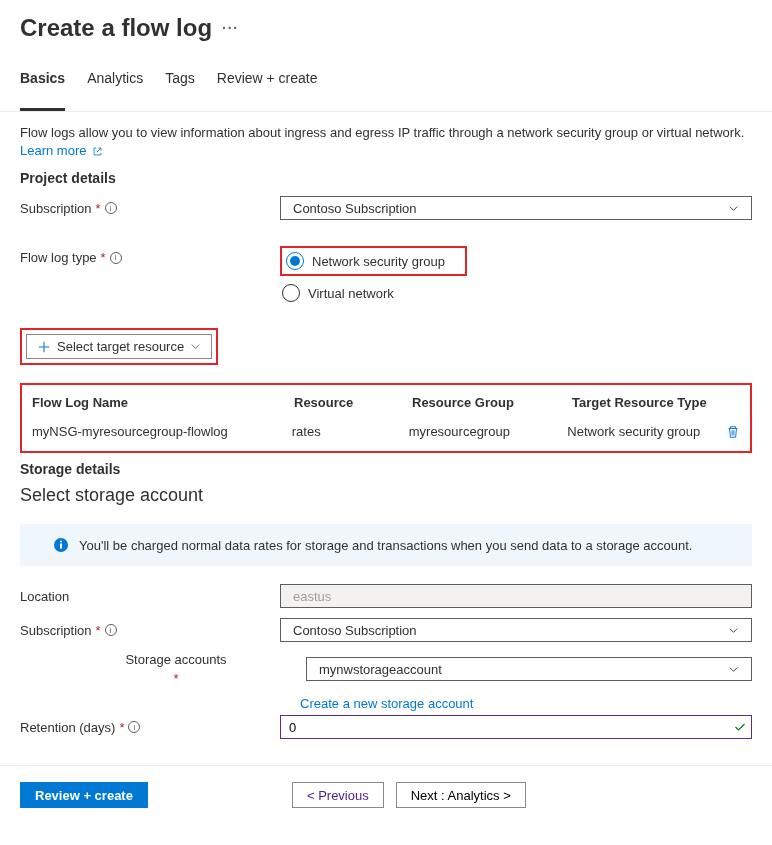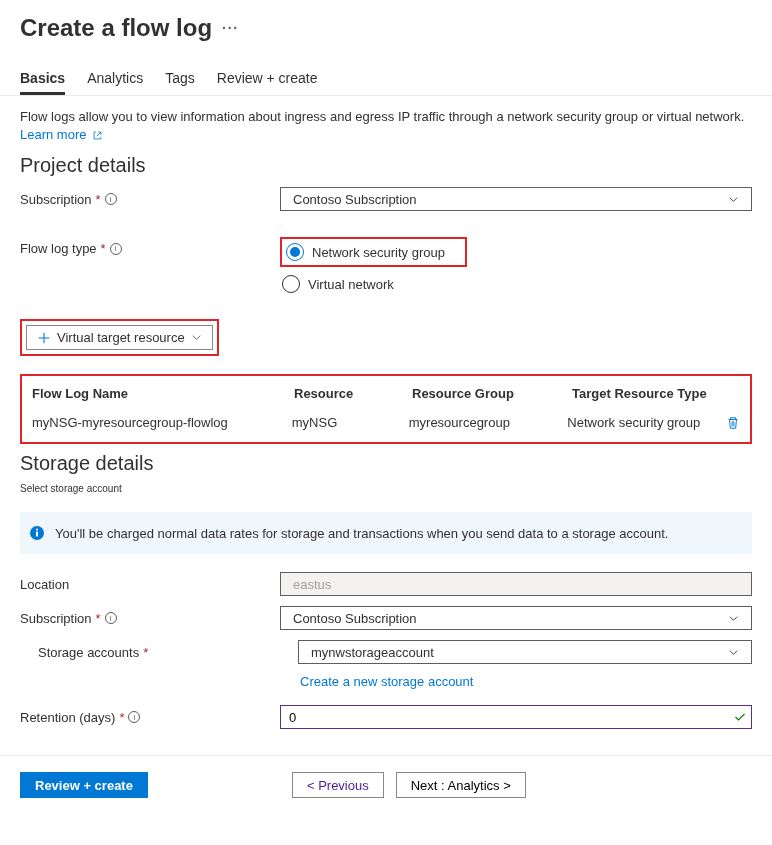--- a/index.html
+++ b/index.html
@@ -33,35 +33,35 @@
   }
   .tab {
     padding-bottom: 8px;
     font-size: 14px;
     cursor: pointer;
     color: #323130;
   }
   .tab.active {
     font-weight: 600;
     border-bottom: 3px solid #323130;
-    padding-bottom: 6px;
+    padding-bottom: 22px;
     text-align: center;
   }
   .content { padding: 12px 20px 0 20px; }
   .intro { font-size: 13px; line-height: 1.4; color: #323130; }
   .link { color: #0078d4; text-decoration: none; cursor: pointer; }
   .ext-icon {
     display: inline-block;
     width: 11px; height: 11px;
     margin-left: 2px;
     vertical-align: middle;
   }
   .section-title {
-    font-weight: 400;
-    font-size: 20px;
+    font-weight: 700;
+    font-size: 14px;
     margin: 10px 0 8px 0;
   }
   .form-row {
     display: flex;
     align-items: center;
     margin: 10px 0;
   }
   .form-label {
     width: 260px;
     font-size: 13px;
@@ -154,35 +154,35 @@
     display: flex;
     align-items: center;
   }
   .table-header { font-weight: 600; margin-bottom: 14px; }
   .col-name { width: 262px; }
   .col-res { width: 118px; }
   .col-rg { width: 160px; }
   .col-type { width: 160px; }
   .col-del { flex: 1; display: flex; justify-content: flex-end; }
   .trash-icon { width: 14px; height: 14px; cursor: pointer; }
-  .storage-helper { font-size: 10px; margin: 4px 0 18px 0; }
+  .storage-helper { font-size: 18px; margin: 4px 0 18px 0; }
   .info-banner {
     background: #eff6fc;
     border: 1px solid #eff6fc;
-    padding: 12px 8px;
+    padding: 12px 32px;
     display: flex;
     align-items: center;
     gap: 10px;
     margin-bottom: 18px;
   }
   .info-banner-icon {
     width: 16px; height: 16px;
     flex-shrink: 0;
   }
-  .sub-indent { margin-left: 18px; }
+  .sub-indent { margin-left: 26px; flex-direction: column; }
   .text-input {
     flex: 1;
     height: 24px;
     border: 1px solid #605e5c;
     padding: 0 8px;
     font-size: 13px;
     max-width: 480px;
     font-family: inherit;
   }
   .text-input.valid { border-color: #5c2e91; }
@@ -291,38 +291,38 @@
         <span>Virtual network</span>
       </div>
     </div>
   </div>
 
   <div class="target-btn-wrap">
     <div class="select-target-btn">
       <svg class="plus-icon" viewBox="0 0 16 16">
           <path stroke="#0078d4" stroke-width="1.2" d="M8 2v12M2 8h12"></path>
         </svg>
-      <span>Virtual target resource</span>
+      <span>Select target resource</span>
       <svg class="chevron-down" viewBox="0 0 12 12">
           <path fill="none" stroke="#605e5c" stroke-width="1" d="M2 4l4 4 4-4"></path>
         </svg>
     </div>
   </div>
 
   <div class="table-wrap">
     <div class="table-header">
       <div class="col-name">Flow Log Name</div>
       <div class="col-res">Resource</div>
       <div class="col-rg">Resource Group</div>
       <div class="col-type">Target Resource Type</div>
       <div class="col-del"></div>
     </div>
     <div class="table-row">
       <div class="col-name">myNSG-myresourcegroup-flowlog</div>
-      <div class="col-res">myNSG</div>
+      <div class="col-res">rates</div>
       <div class="col-rg">myresourcegroup</div>
       <div class="col-type">Network security group</div>
       <div class="col-del">
         <svg class="trash-icon" viewBox="0 0 16 16">
           <path fill="none" stroke="#0078d4" stroke-width="1.1" d="M3 4h10M5 4V2h6v2M4 4l1 10h6l1-10M7 6v6M9 6v6"></path>
         </svg>
       </div>
     </div>
   </div>
 
@@ -370,21 +370,21 @@
       <span>mynwstorageaccount</span>
       <svg class="chevron-down" viewBox="0 0 12 12">
           <path fill="none" stroke="#323130" stroke-width="1" d="M2 4l4 4 4-4"></path>
         </svg>
     </div>
   </div>
   <div class="helper-link-row">
     <a class="link">Create a new storage account</a>
   </div>
 
-  <div class="form-row" style="margin-top:16px">
+  <div class="form-row" style="margin-top:4px">
     <div class="form-label">
       <span>Retention (days)</span>
       <span class="req">*</span>
       <span class="info-icon">i</span>
     </div>
     <div class="input-wrap">
       <input class="text-input valid" value="0" style="">
       <svg class="check-icon" viewBox="0 0 16 16">
           <path fill="none" stroke="#107c10" stroke-width="1.6" d="M2 8l4 4 8-8"></path>
         </svg>

